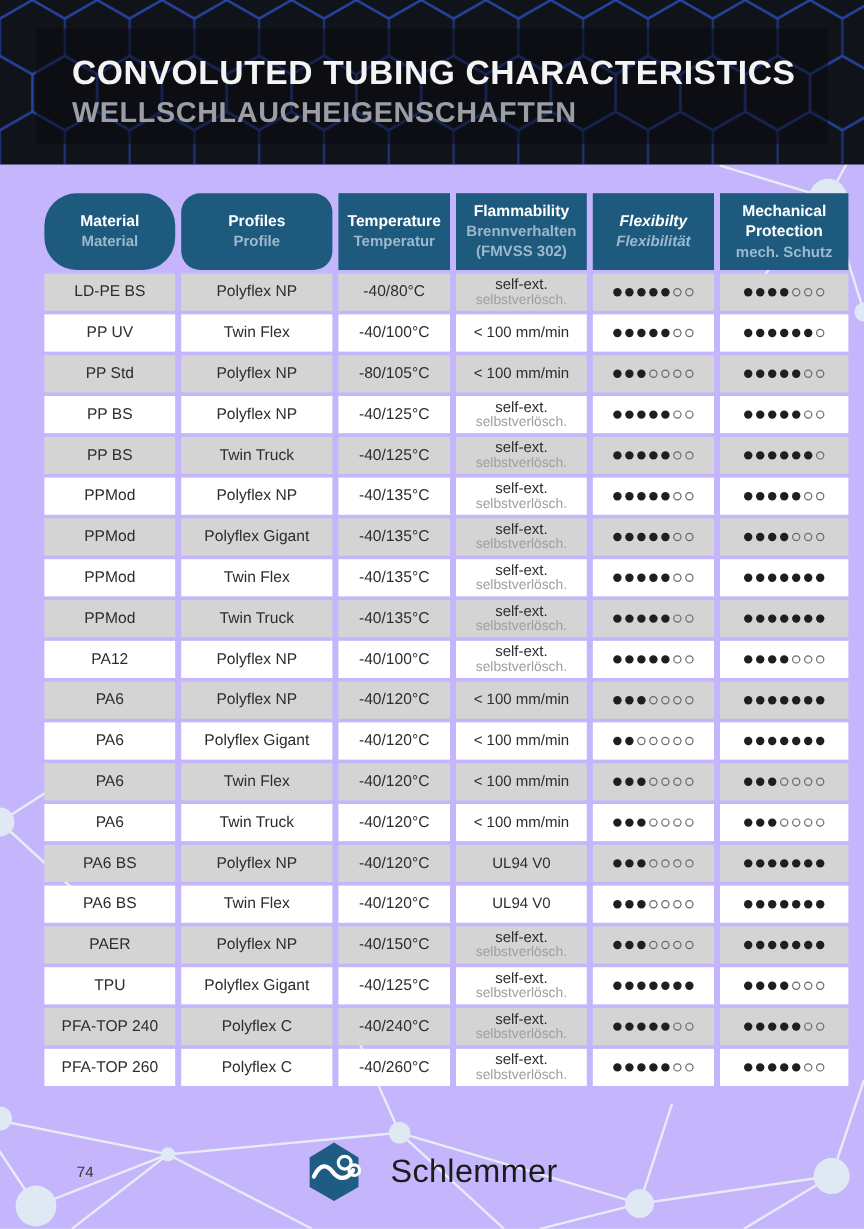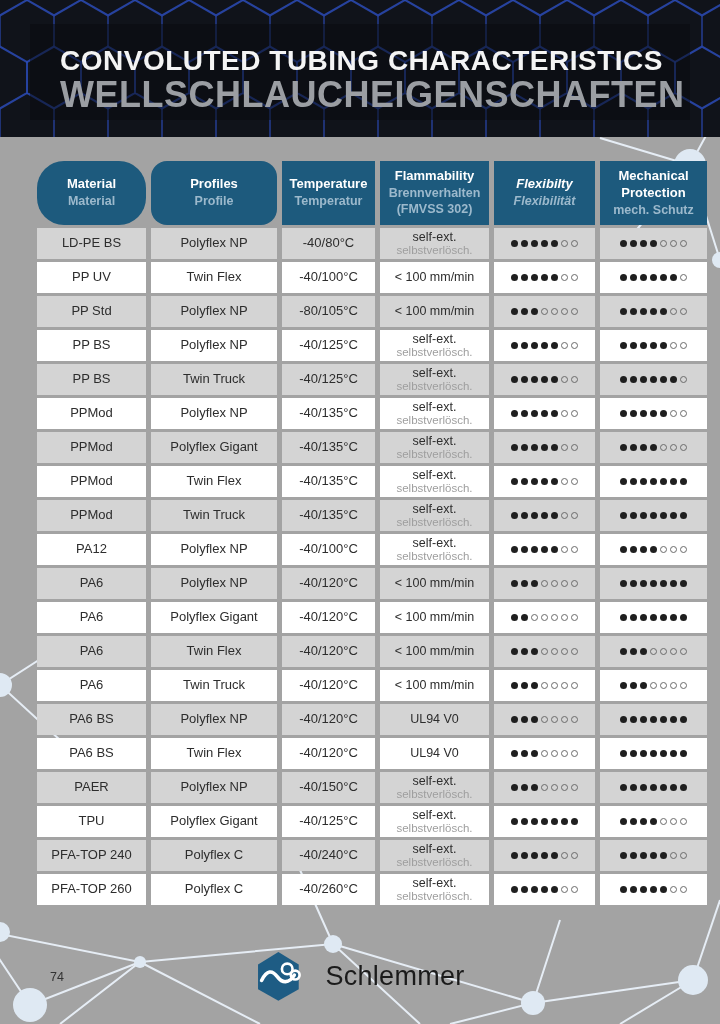--- a/index.html
+++ b/index.html
@@ -1,48 +1,48 @@
 <!DOCTYPE html>
 <html><head>
 <meta charset="utf-8">
 <style>
   html,body{margin:0;padding:0;}
   .page{
-    position:relative;width:720px;height:1024px;background:#a3a3a3;
+    position:relative;width:720px;height:1024px;background:#c4b5fd;
     overflow:hidden;font-family:"Liberation Sans",sans-serif;
   }
   
   .bg-mesh{position:absolute;left:0;top:0;width:720px;height:1024px;z-index:0;}
   
   .band{position:absolute;left:0;top:0;width:720px;height:137px;background:#10131a;z-index:2;}
   .band svg{position:absolute;left:0;top:0;}
   .titles{position:absolute;left:60px;top:45px;z-index:3;}
   .titles h1{margin:0;font-size:28px;line-height:32px;font-weight:bold;color:#f4f4f4;letter-spacing:.5px;white-space:nowrap;}
-  .titles h2{margin:2px 0 16px;font-size:36px;line-height:32px;font-weight:bold;color:#9b9ea3;letter-spacing:.5px;white-space:nowrap;}
+  .titles h2{margin:2px 0 16px;font-size:24px;line-height:32px;font-weight:bold;color:#9b9ea3;letter-spacing:.5px;white-space:nowrap;}
   
   table.tbl{position:absolute;left:32px;top:158px;border-collapse:separate;border-spacing:5px 3px;z-index:2;}
   .tbl th{
     background:#1d5a7d;color:#ffffff;font-size:13px;font-weight:bold;
     height:60px;text-align:center;vertical-align:middle;padding:2px 3px;line-height:1.3;
   }
   .tbl th .sub{display:block;color:#9cb9cc;font-size:12.5px;font-weight:bold;}
   .tbl td{height:31px;text-align:center;vertical-align:middle;padding:0 2px;
     font-size:13px;color:#2d2d2d;line-height:1.15;}
   .tbl tbody tr:nth-child(odd) td{background:#d4d4d4;}
   .tbl tbody tr:nth-child(even) td{background:#ffffff;}
   .col-mat{width:103px;border-radius:27px;} .col-prof{width:120px;border-radius:16px;} .col-temp{width:87px;}
   .col-flam{width:103px;} .col-flex{width:95px;font-style:italic;} .col-mech{width:101px;}
   .flam-en{font-size:12.5px;color:#2d2d2d;}
   .flam-de{font-size:11.5px;color:#9e9e9e;}
   .dots{display:inline-flex;gap:3px;vertical-align:middle;}
   .dot{width:7px;height:7px;border-radius:50%;box-sizing:border-box;display:inline-block;}
   .dot.f{background:#1f1f1f;}
   .dot.e{border:1.5px solid #6b6b6b;background:transparent;}
   
-  .page-num{position:absolute;left:50px;top:970px;font-size:12.5px;color:#333;z-index:2;}
+  .page-num{position:absolute;left:64px;top:970px;font-size:12.5px;color:#333;z-index:2;}
   .logo{position:absolute;left:50%;top:950px;transform:translateX(-50%);
     display:flex;align-items:center;gap:24px;z-index:2;}
   .logo-text{font-size:27px;color:#1b1b1b;letter-spacing:.3px;}
 </style>
 </head>
 <body>
 
 <div class="page">
 
   <svg class="bg-mesh" viewBox="0 0 720 1024">

